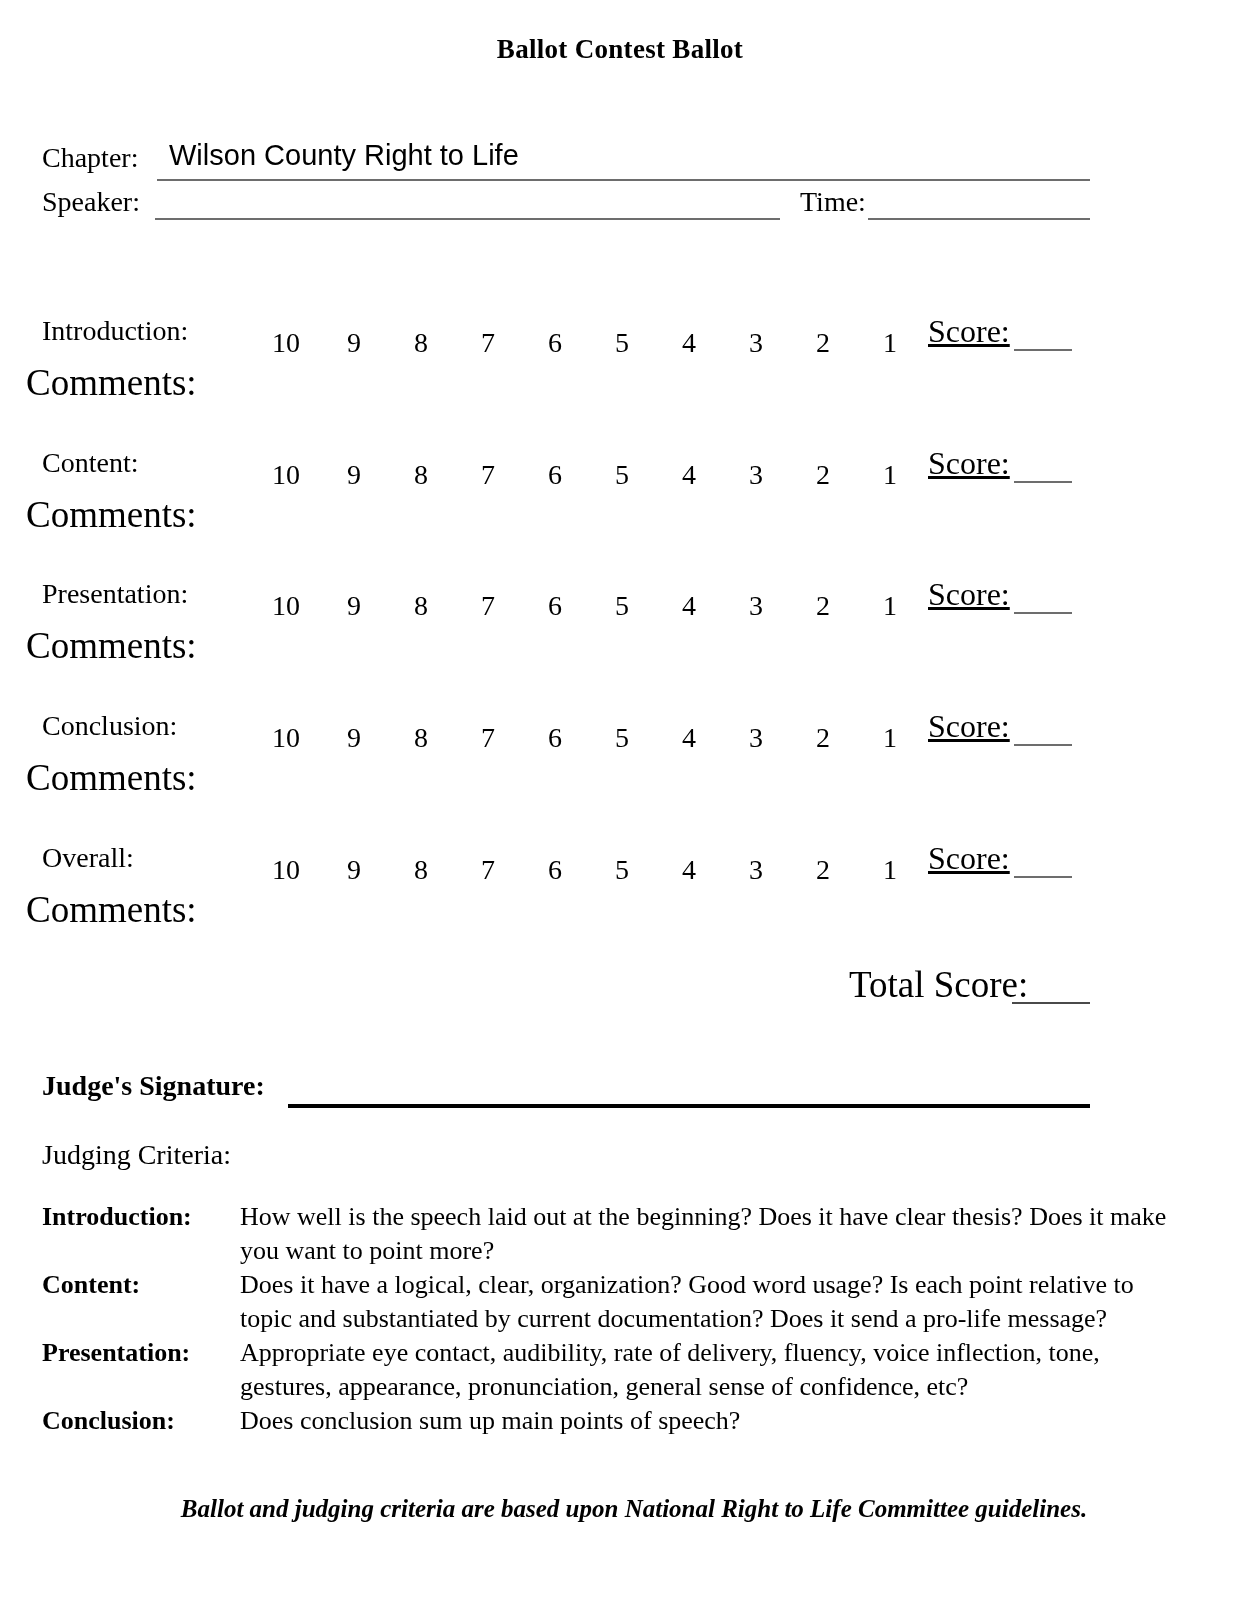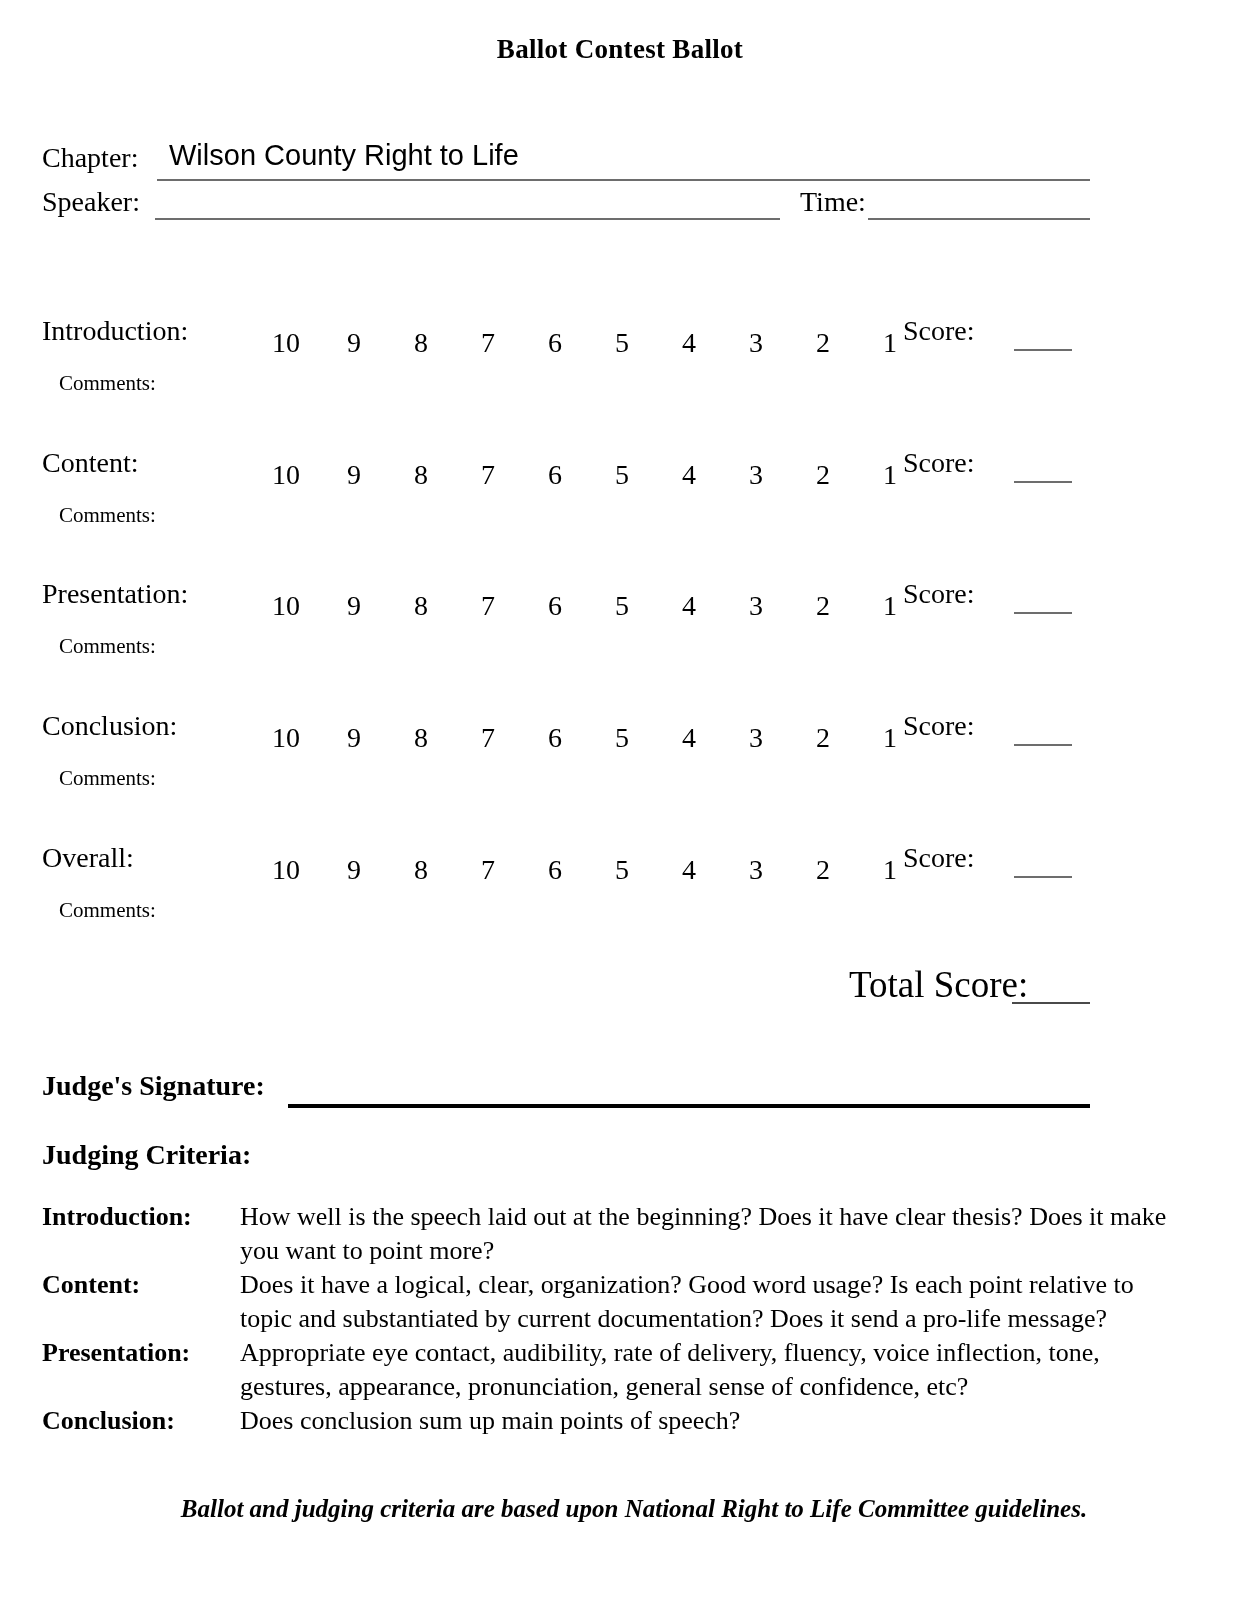--- a/index.html
+++ b/index.html
@@ -100,37 +100,38 @@
   .scale span {
     position: absolute;
     top: 0;
     font-size: 28px;
     line-height: 52px;
     text-align: center;
     width: 40px;
   }
   .score-label {
     position: absolute;
-    left: 903px;
+    left: 928px;
     top: 0;
-    font-size: 28px;
+    font-size: 32px;
     line-height: 52px;
     white-space: nowrap;
+    text-decoration: underline;
   }
   .score-rule {
     position: absolute;
     left: 1014px;
     top: 44px;
     width: 58px;
     border-bottom: 2px solid #6d6d6d;
   }
   .comments {
     position: absolute;
-    left: 59px;
-    font-size: 21px;
+    left: 26px;
+    font-size: 37px;
     line-height: 52px;
     white-space: nowrap;
   }
 
   
   .total-label {
     position: absolute;
     left: 849px;
     top: 965px;
     font-size: 37px;
@@ -162,21 +163,21 @@
     width: 802px;
     border-bottom: 4px solid #000000;
   }
 
   
   .criteria-title {
     position: absolute;
     left: 42px;
     top: 1135px;
     font-size: 28px;
-    font-weight: bold;
+    font-weight: normal;
     line-height: 40px;
     text-align: right;
   }
   .criteria-list {
     position: absolute;
     left: 42px;
     top: 1200px;
     width: 1130px;
   }
   .criteria-item {

